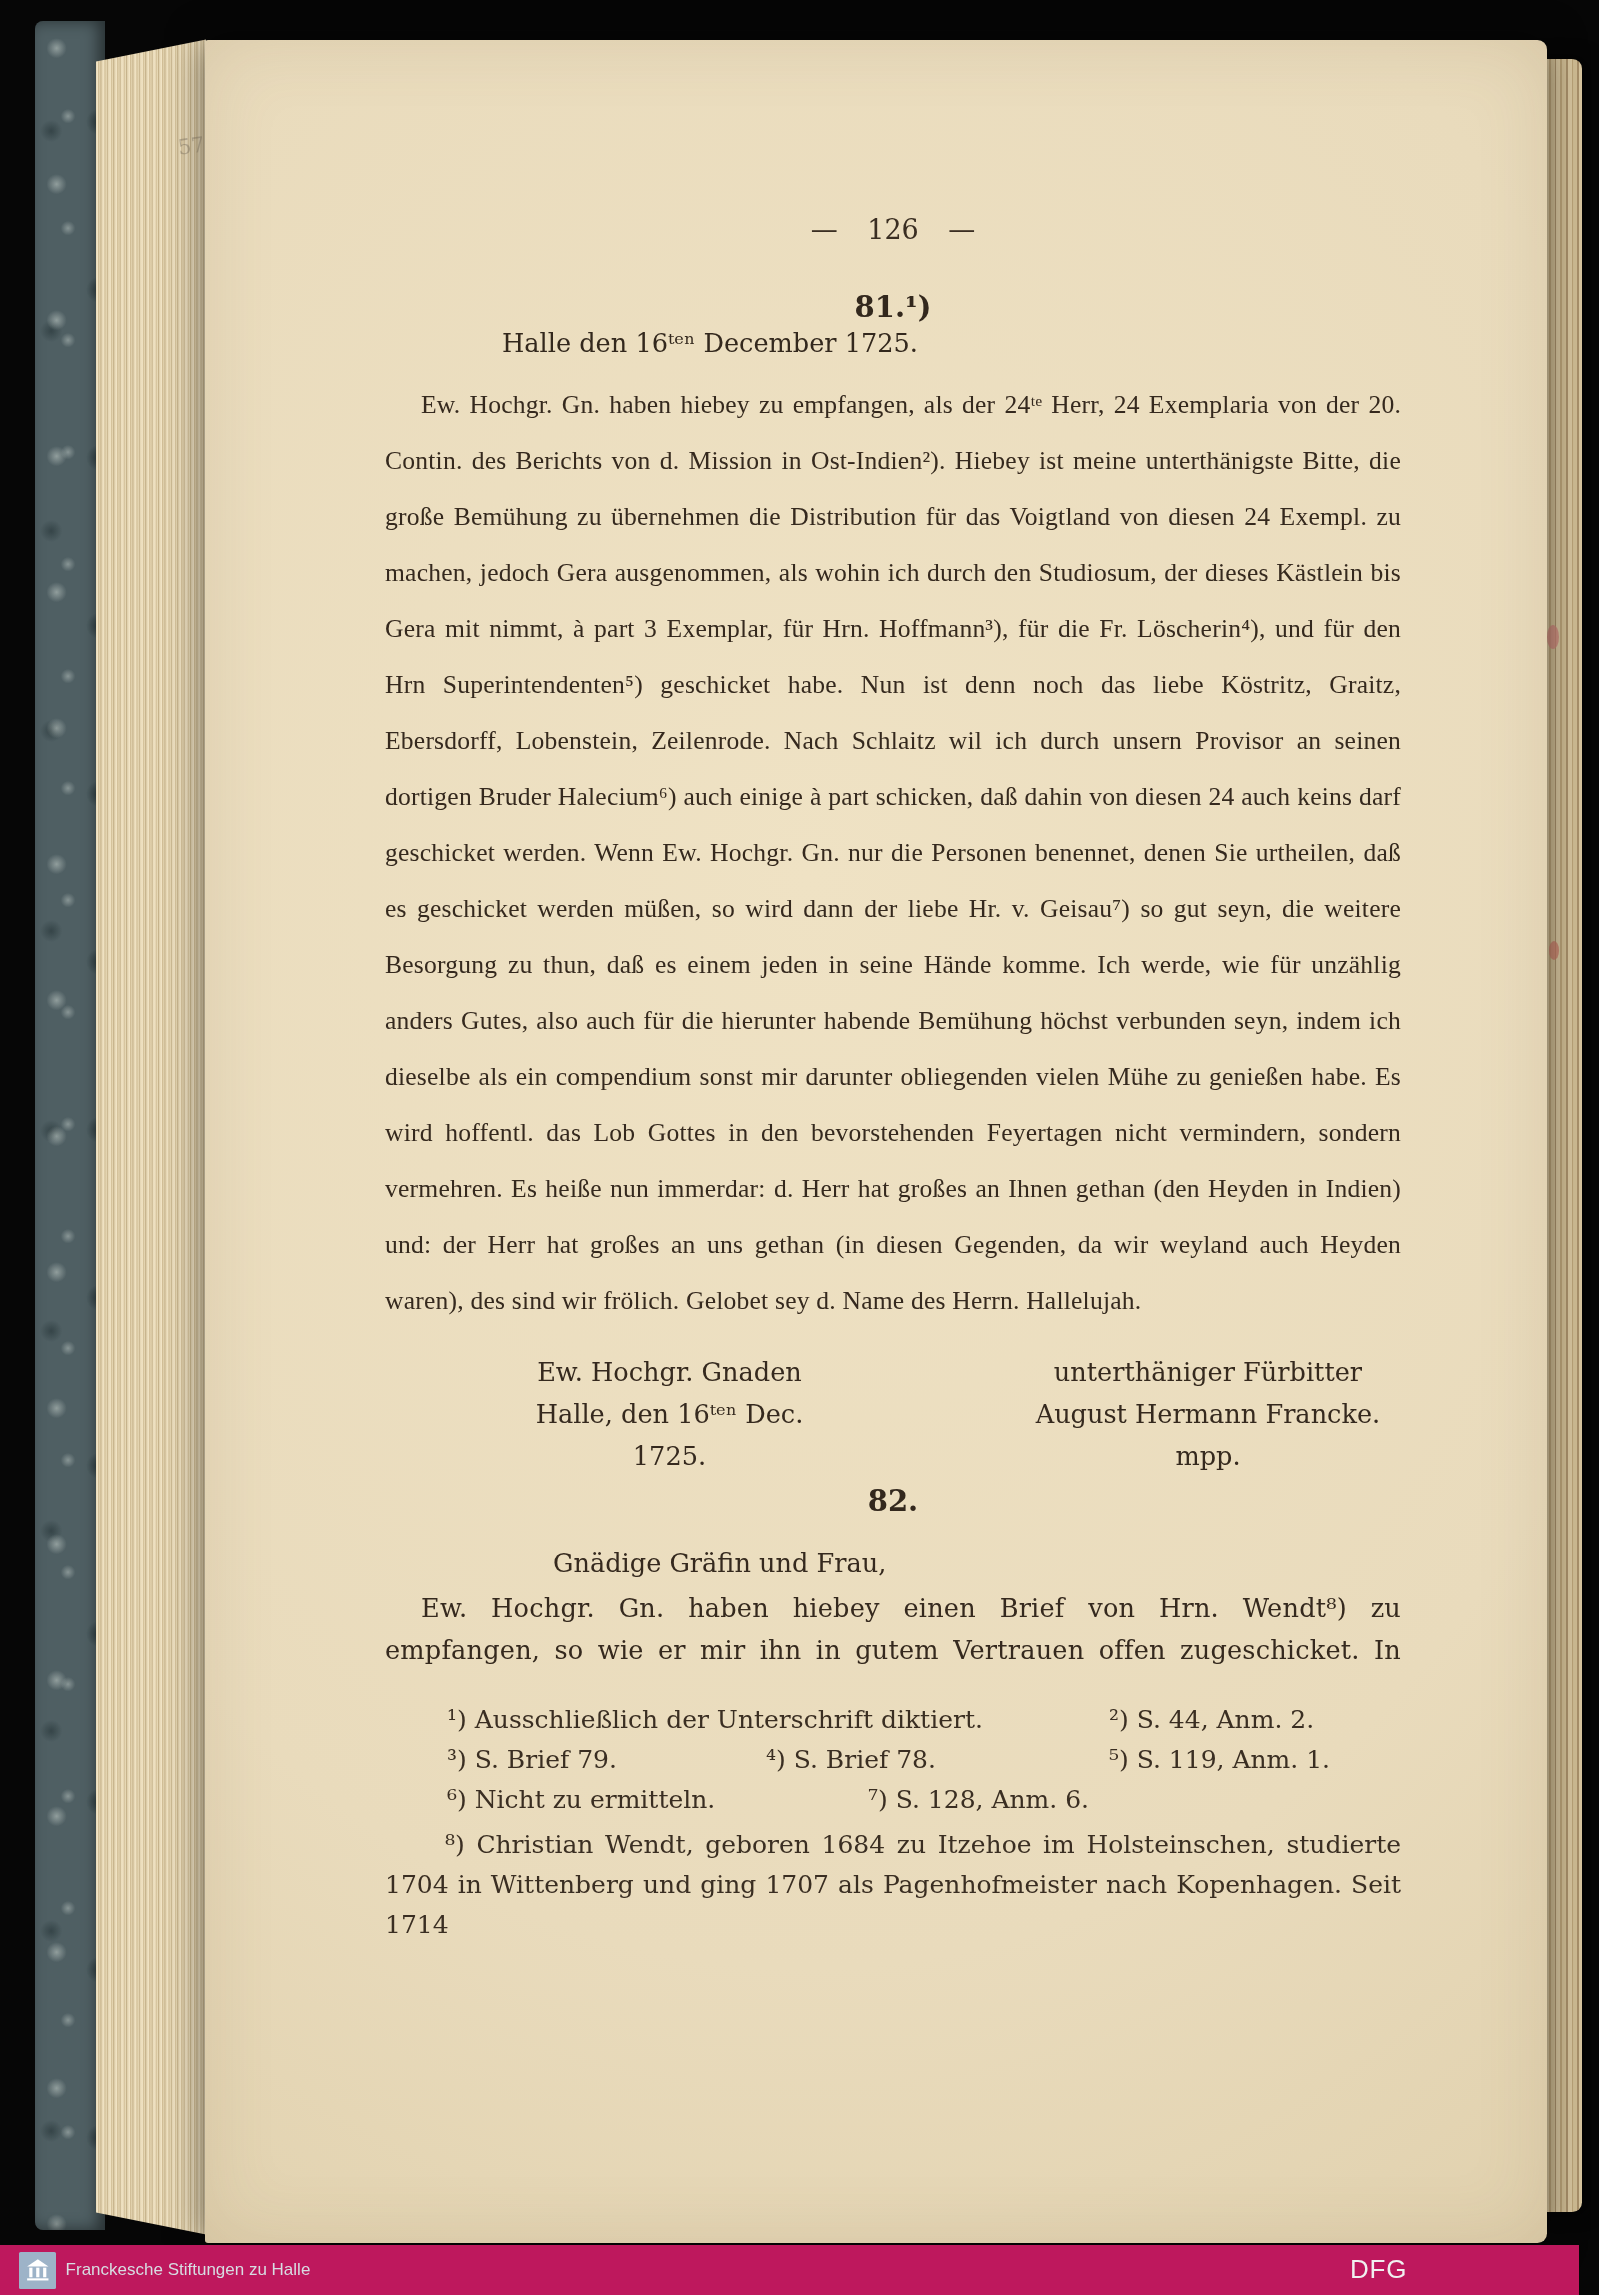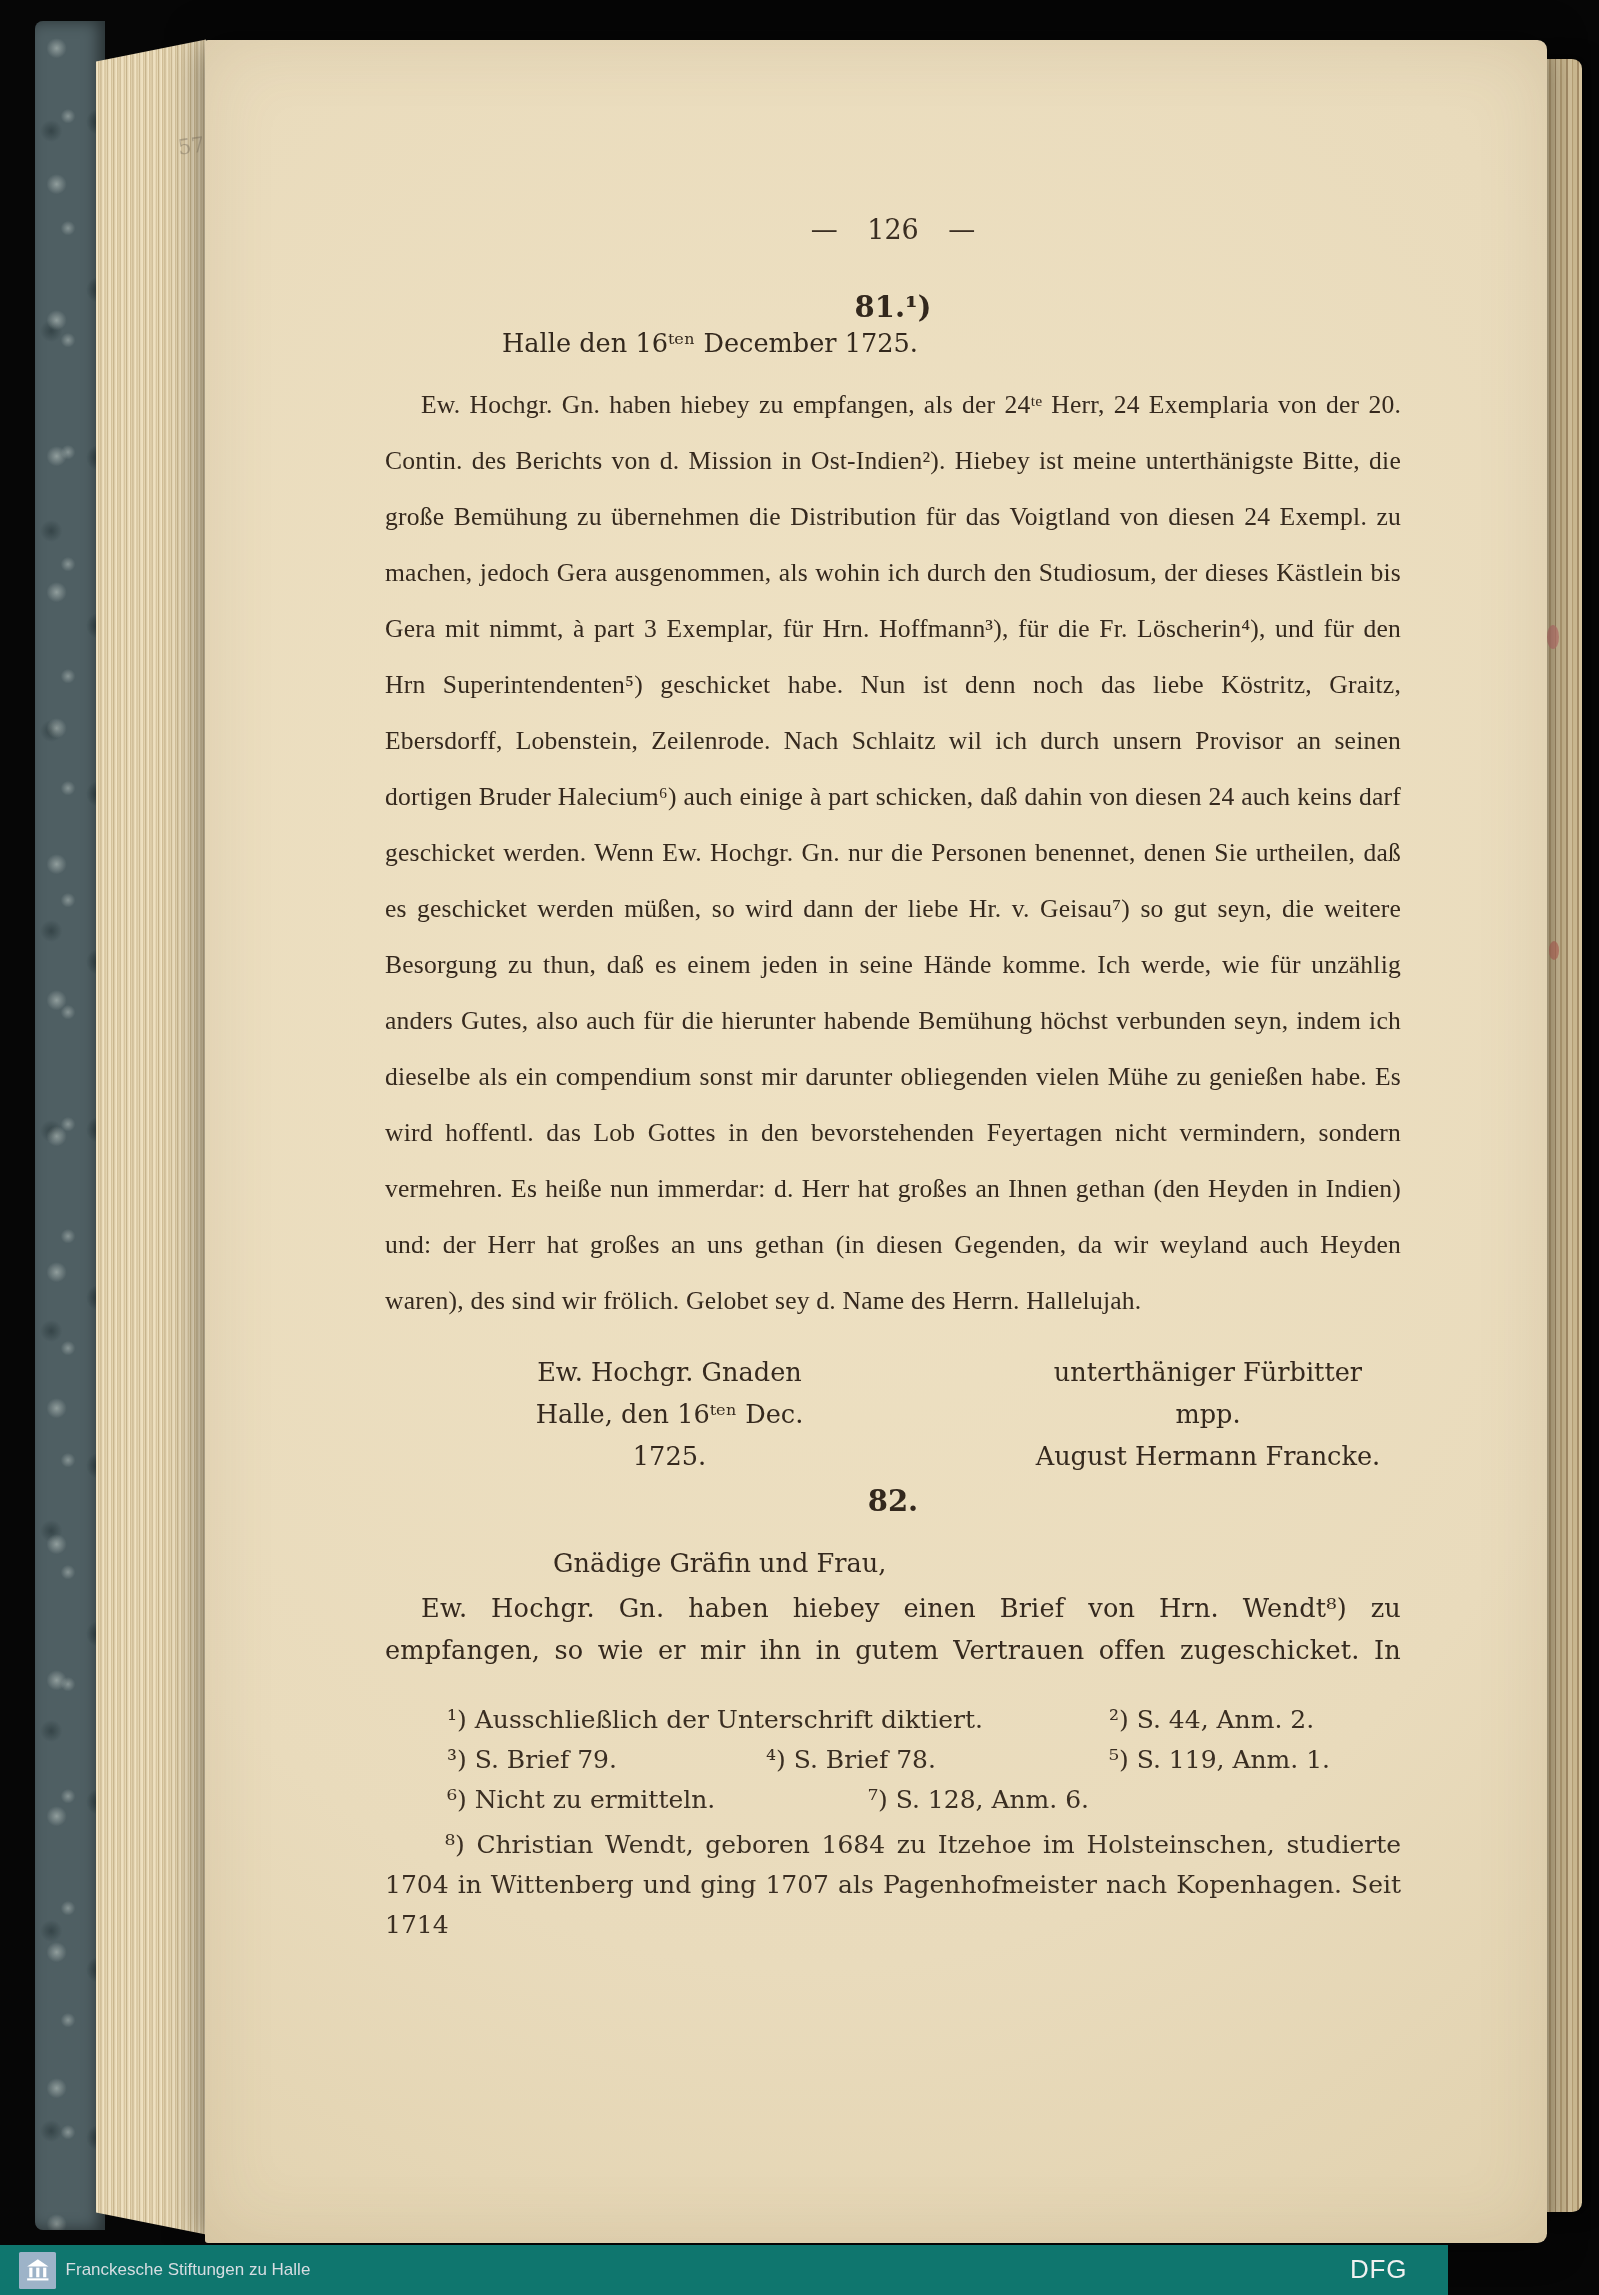--- a/index.html
+++ b/index.html
@@ -62,21 +62,21 @@
   .closing-left{width:56%;text-align:center;}
   .closing-right{width:38%;text-align:center;}
   .salutation{margin-top:24px;padding-left:168px;font-size:25.6px;line-height:42px;}
   .cutoff-par{margin:3.2px 0 0;font-size:25.6px;line-height:42px;text-align:justify;
     text-align-last:justify;text-indent:36px;letter-spacing:0.2px;}
   .footnotes{margin-top:34px;font-size:25px;color:#3a2e22;}
   .fn-row{position:relative;height:40px;}
   .fn{position:absolute;top:0;white-space:nowrap;}
   .fn-par{margin:0;line-height:40px;text-align:justify;text-align-last:justify;text-indent:60px;}
   
-  .footer{position:absolute;left:0;bottom:0;width:1448px;height:50px;background:#0f766e;
+  .footer{position:absolute;left:0;bottom:0;width:1579px;height:50px;background:#be185d;
     font-family:"Liberation Sans",sans-serif;}
   .footer-left{position:absolute;left:19px;bottom:6.4px;display:flex;align-items:center;gap:9.6px;}
   .logo-box{width:37px;height:37px;background:#9db3c8;display:flex;align-items:center;
     justify-content:center;border-radius:1.6px;}
   .inst{color:#d7dde2;font-size:17px;}
   .dfg{position:absolute;left:1350px;bottom:10.4px;color:#f0f0f0;font-size:26px;
     font-weight:normal;letter-spacing:0.8px;}
 </style>
 </head>
 <body>
@@ -97,22 +97,22 @@
     <div class="dateline">Halle den 16ᵗᵉⁿ December 1725.</div>
     <p class="body-par">Ew. Hochgr. Gn. haben hiebey zu empfangen, als der 24ᵗᵉ Herr, 24 Exemplaria von der 20. Contin. des Berichts von d. Mission in Ost-Indien²). Hiebey ist meine unterthänigste Bitte, die große Bemühung zu übernehmen die Distribution für das Voigtland von diesen 24 Exempl. zu machen, jedoch Gera ausgenommen, als wohin ich durch den Studiosum, der dieses Kästlein bis Gera mit nimmt, à part 3 Exemplar, für Hrn. Hoffmann³), für die Fr. Löscherin⁴), und für den Hrn Superintendenten⁵) geschicket habe. Nun ist denn noch das liebe Köstritz, Graitz, Ebersdorff, Lobenstein, Zeilenrode. Nach Schlaitz wil ich durch unsern Provisor an seinen dortigen Bruder Halecium⁶) auch einige à part schicken, daß dahin von diesen 24 auch keins darf geschicket werden. Wenn Ew. Hochgr. Gn. nur die Personen benennet, denen Sie urtheilen, daß es geschicket werden müßen, so wird dann der liebe Hr. v. Geisau⁷) so gut seyn, die weitere Besorgung zu thun, daß es einem jeden in seine Hände komme. Ich werde, wie für unzählig anders Gutes, also auch für die hierunter habende Bemühung höchst verbunden seyn, indem ich dieselbe als ein compendium sonst mir darunter obliegenden vielen Mühe zu genießen habe. Es wird hoffentl. das Lob Gottes in den bevorstehenden Feyertagen nicht vermindern, sondern vermehren. Es heiße nun immerdar: d. Herr hat großes an Ihnen gethan (den Heyden in Indien) und: der Herr hat großes an uns gethan (in diesen Gegenden, da wir weyland auch Heyden waren), des sind wir frölich. Gelobet sey d. Name des Herrn.  Hallelujah.</p>
     <div class="closing">
       <div class="closing-left">
         <div>Ew. Hochgr. Gnaden</div>
         <div>Halle, den 16ᵗᵉⁿ Dec.</div>
         <div>1725.</div>
       </div>
       <div class="closing-right">
         <div>unterthäniger Fürbitter</div>
+        <div>August Hermann Francke.</div>
         <div>mpp.</div>
-        <div>August Hermann Francke.</div>
       </div>
     </div>
   </section>
 
   <section>
     <div class="letter-heading second">82.</div>
     <div class="salutation">
       <div>Gnädige Gräfin und Frau,</div>
     </div>
     <p class="cutoff-par">Ew. Hochgr. Gn. haben hiebey einen Brief von Hrn. Wendt⁸) zu empfangen, so wie er mir ihn in gutem Vertrauen offen zugeschicket. In</p>

